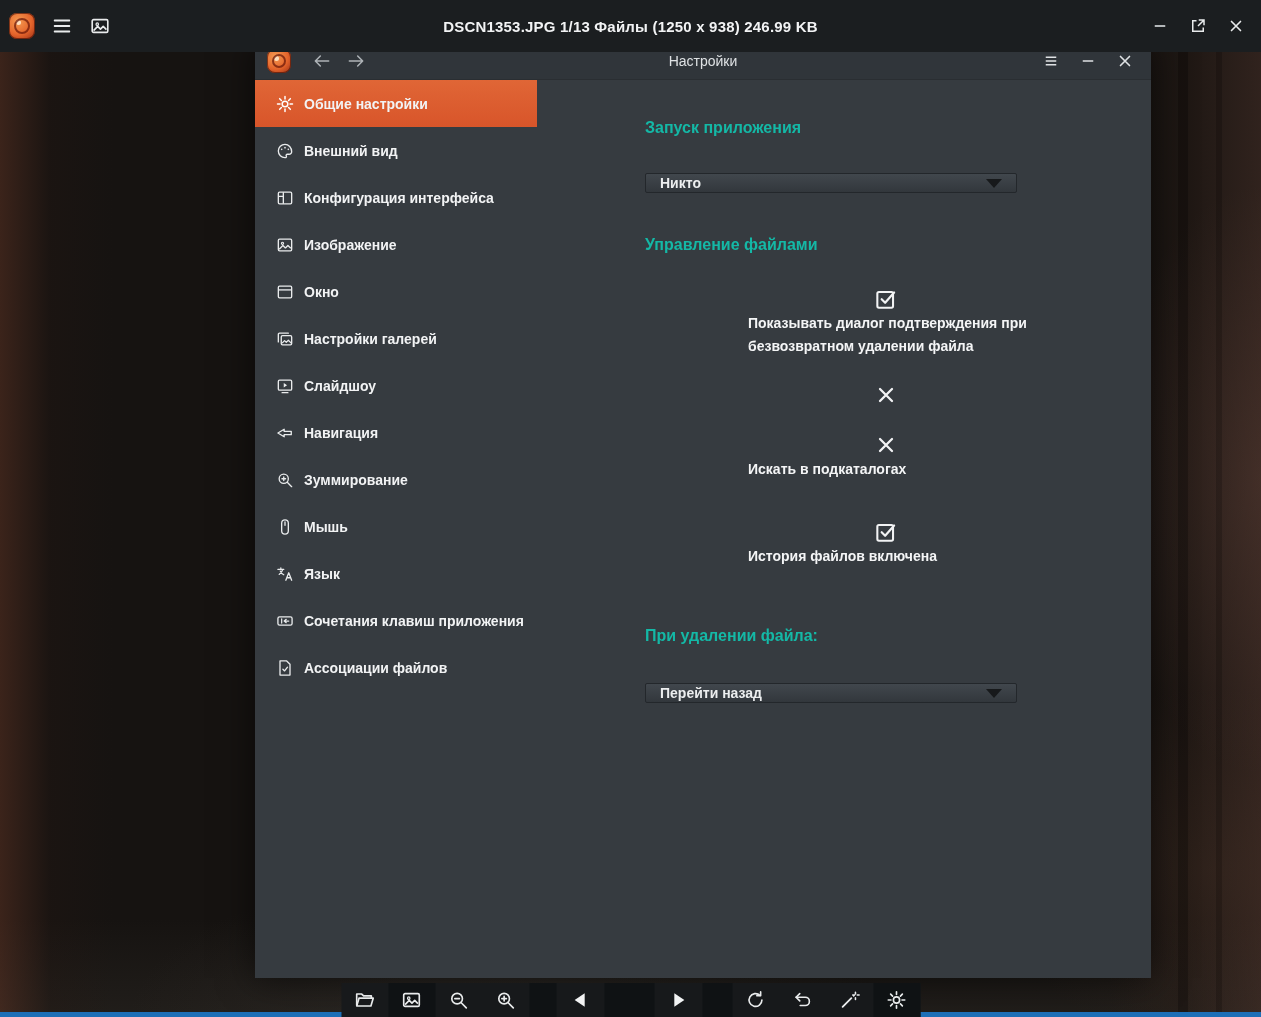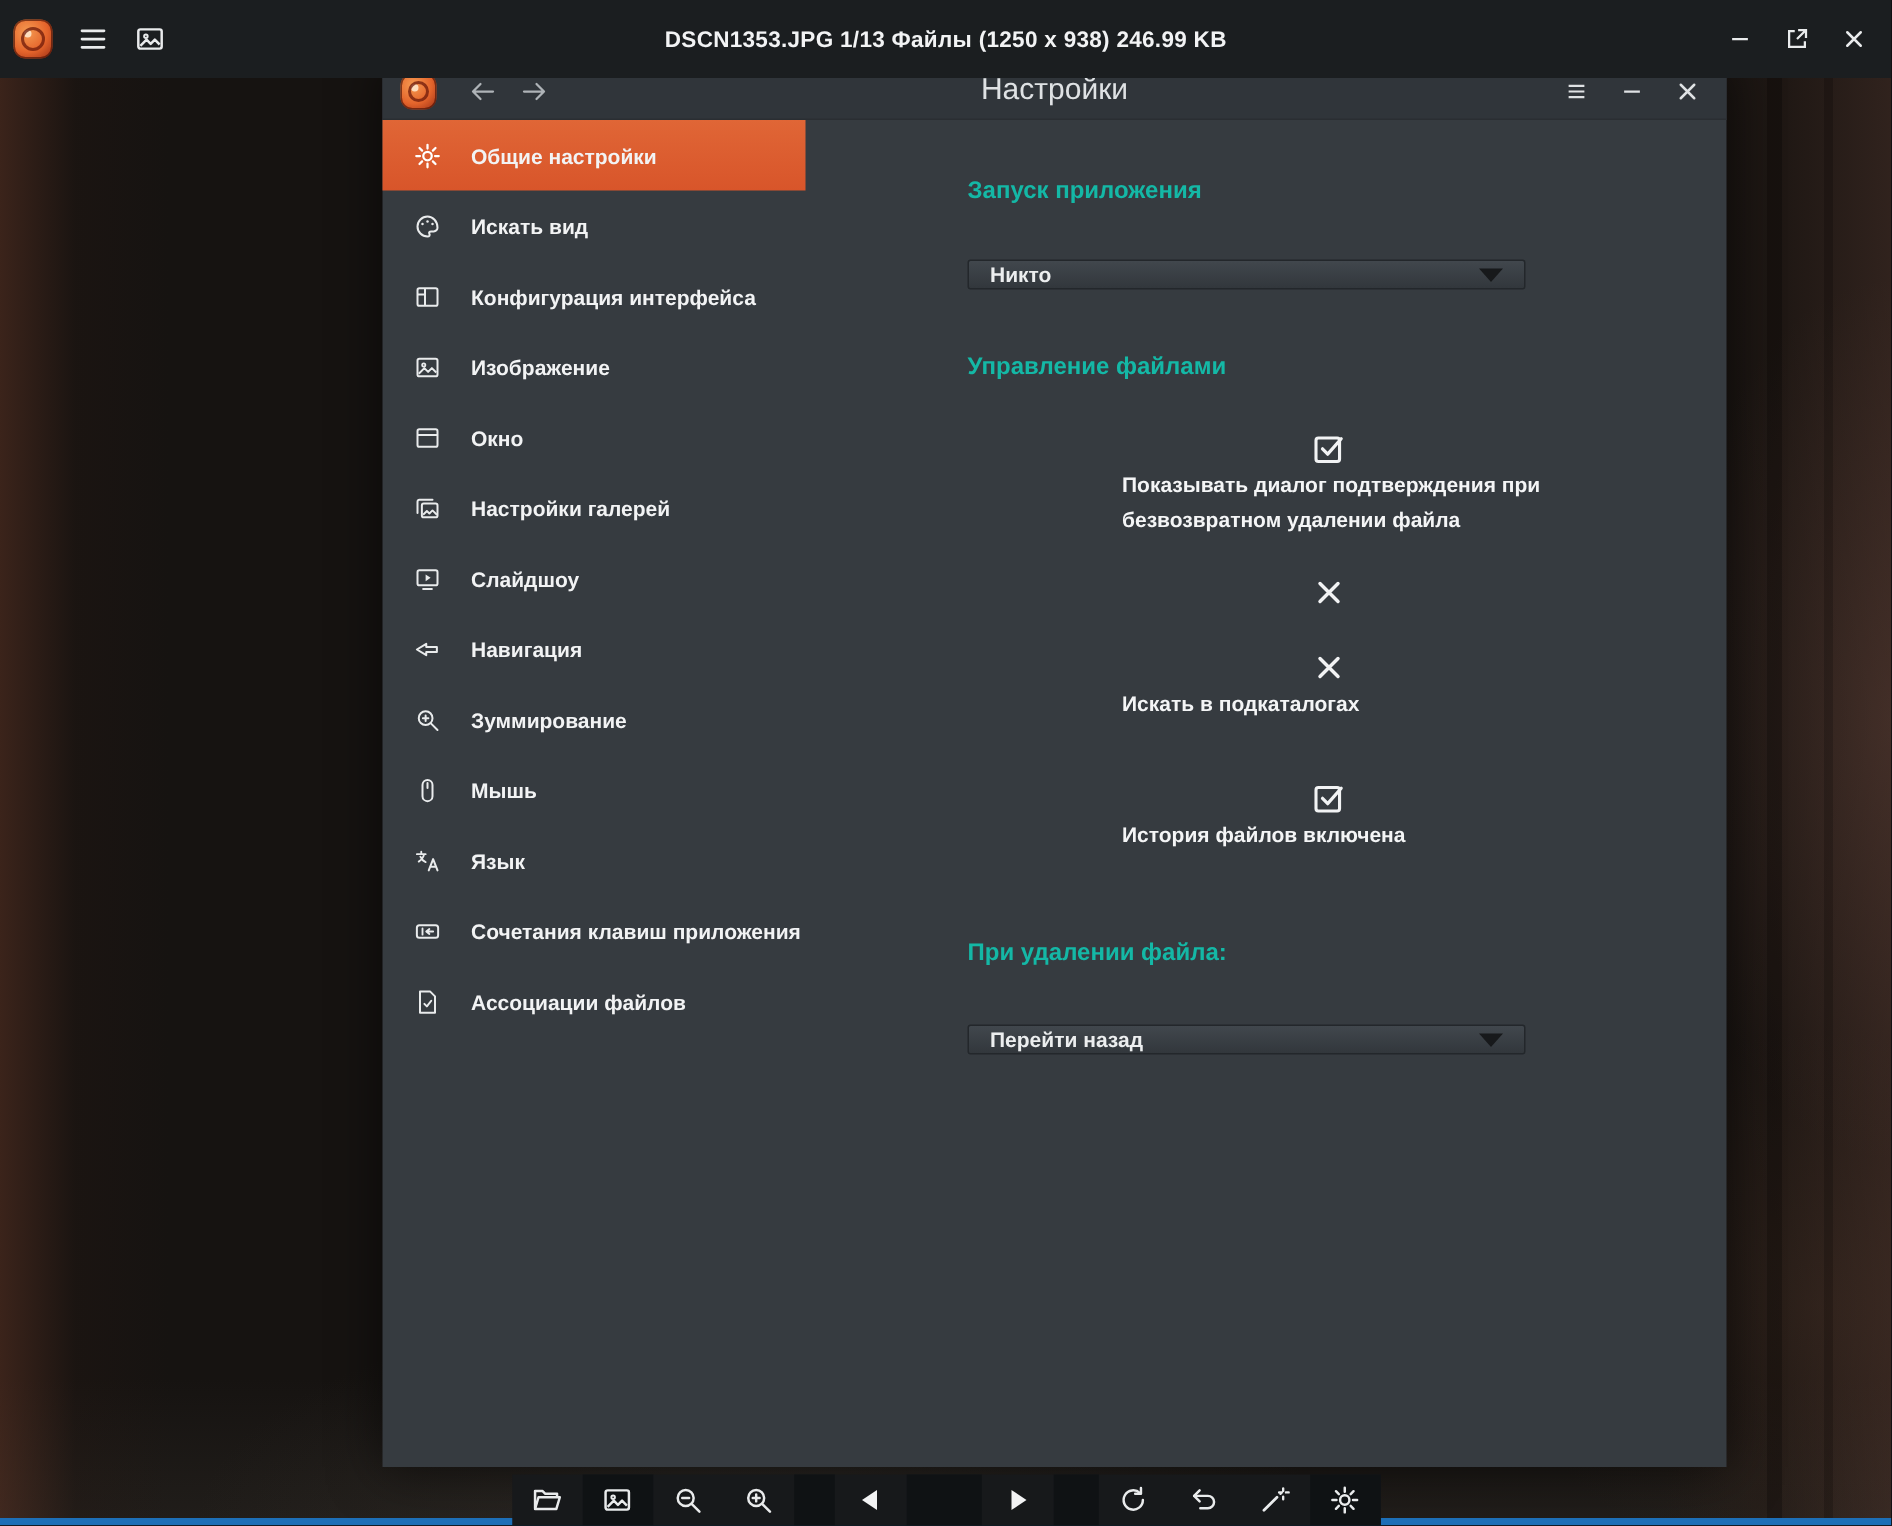--- a/index.html
+++ b/index.html
@@ -64,34 +64,34 @@
     position:absolute;left:255px;top:42px;width:896px;height:936px;
     background:#363b40;box-shadow:0 0 34px rgba(0,0,0,.6);z-index:10;
     display:flex;flex-direction:column;
   }
   .dlg-titlebar{
     position:relative;height:38px;background:#30353a;border-bottom:1px solid #2a2e32;
     display:flex;align-items:center;flex:0 0 auto;
   }
   .dlg-titlebar .photoqt-logo{width:24px;height:24px;margin:0 14px 0 12px;}
   .dlg-title{
-    position:absolute;left:0;right:0;text-align:center;color:#dfe2e4;font-size:20px;
+    position:absolute;left:0;right:0;text-align:center;color:#dfe2e4;font-size:14px;
     pointer-events:none;
   }
   .dlg-nav{width:34px;height:38px;display:flex;align-items:center;justify-content:center;cursor:pointer;}
   .dlg-controls{margin-left:auto;display:flex;align-items:center;padding-right:8px;}
   .dlg-ctrl{width:37px;height:38px;display:flex;align-items:center;justify-content:center;cursor:pointer;}
 
   .dlg-body{flex:1;display:flex;min-height:0;}
 
   
   .sidebar{width:282px;flex:0 0 282px;padding-top:0;}
   .side-item{
     height:47px;display:flex;align-items:center;padding-left:20px;cursor:pointer;
-    color:#f2f3f4;font-size:14px;font-weight:bold;gap:10px;
+    color:#f2f3f4;font-size:14px;font-weight:bold;
   }
   .side-item .si-icon{width:20px;height:20px;margin-right:9px;flex:0 0 20px;display:flex;}
   .side-item.selected{background:linear-gradient(#e2priv6636,#d9572a);background:linear-gradient(#e06636,#d8552a);}
 
   
   .content{flex:1;padding:38px 0 0 108px;color:#f2f3f4;}
   .section-h{font-size:16px;font-weight:bold;color:#14b8a6;line-height:20px;margin:0;}
   .h2{margin-top:42px;}
   .h3{margin-top:58px;}
 
@@ -210,21 +210,21 @@
 
         <div class="side-item">
           <span class="si-icon">
               <svg width="20" height="20" viewBox="0 0 24 24">
                 <path d="M12 4a8 8 0 1 0 0 16c1.6 0 2.1-1.1 1.5-2.1-.6-1 .1-2 1.4-2H17a3 3 0 0 0 3-3c0-5-3.6-8.9-8-8.9z" stroke="#e9ebec" stroke-width="1.6" fill="none"></path>
                 <circle cx="8" cy="10" r="1" fill="#e9ebec"></circle>
                 <circle cx="12" cy="8" r="1" fill="#e9ebec"></circle>
                 <circle cx="16" cy="10" r="1" fill="#e9ebec"></circle>
               </svg>
             </span>
-          <span>Искать вид</span>
+          <span>Внешний вид</span>
         </div>
 
         <div class="side-item">
           <span class="si-icon">
               <svg width="20" height="20" viewBox="0 0 24 24">
                 <rect x="4" y="5" width="16" height="14" rx="1.5" stroke="#e9ebec" stroke-width="1.6" fill="none"></rect>
                 <path d="M10 5v14M4 10h6" stroke="#e9ebec" stroke-width="1.6" fill="none"></path>
               </svg>
             </span>
           <span>Конфигурация интерфейса</span>

